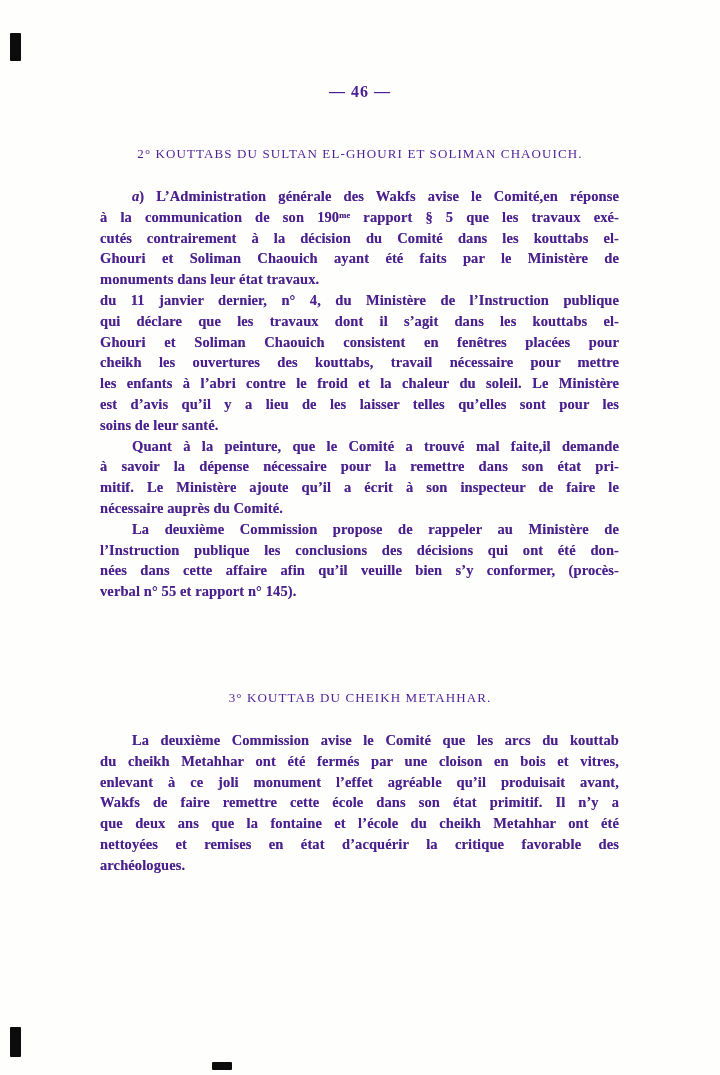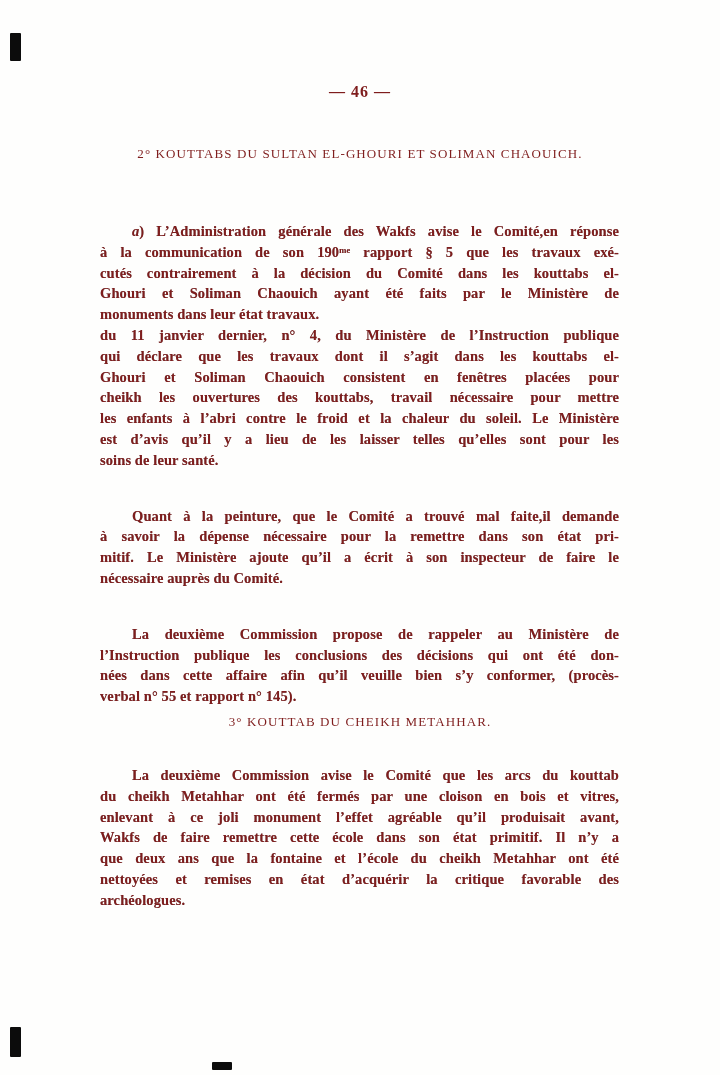--- a/index.html
+++ b/index.html
@@ -7,21 +7,21 @@
     padding: 0;
     background: #ffffff;
   }
   .page {
     position: relative;
     width: 720px;
     height: 1075px;
     background: #fefefd;
     overflow: hidden;
     font-family: "Liberation Serif", "DejaVu Serif", "DejaVu Sans", serif;
-    color: #7f1d1d;
+    color: #4c1d95;
   }
   .pageno {
     position: absolute;
     left: 100px;
     width: 520px;
     top: 83px;
     text-align: center;
     font-size: 16px;
     font-weight: 700;
     letter-spacing: 1px;
@@ -30,41 +30,41 @@
     position: absolute;
     left: 80px;
     width: 560px;
     text-align: center;
     font-size: 13px;
     font-weight: 400;
     letter-spacing: 1.1px;
     white-space: nowrap;
   }
   .h-kouttabs { top: 146px; }
-  .h-cheikh   { top: 690px; margin-top: 24px; }
+  .h-cheikh   { top: 690px; }
   .textblock {
     position: absolute;
     left: 100px;
     width: 519px;
     font-size: 14.5px;
     font-weight: 700;
     letter-spacing: 0.1px;
     text-shadow: 0 0 0.5px rgba(20,20,20,0.45);
   }
   .tb-main     { top: 186px; }
   .tb-metahhar { top: 730px; }
   .ln {
     height: 20.8px;
     line-height: 20.8px;
     white-space: normal;
     text-align: justify;
     text-align-last: justify;
     overflow: hidden;
   }
-  .ln.first { text-indent: 32px; margin-top: 35px; }
+  .ln.first { text-indent: 32px; }
   .ln.last  { text-align-last: left; }
   .ln i { font-style: italic; }
   .mark {
     position: absolute;
     background: #0c0c0c;
     border-radius: 1px;
   }
   .mark-tl { left: 10px;  top: 33px;   width: 11px; height: 28px; }
   .mark-bl { left: 10px;  top: 1027px; width: 11px; height: 30px; }
   .mark-bc { left: 212px; top: 1062px; width: 20px; height: 8px;  }

